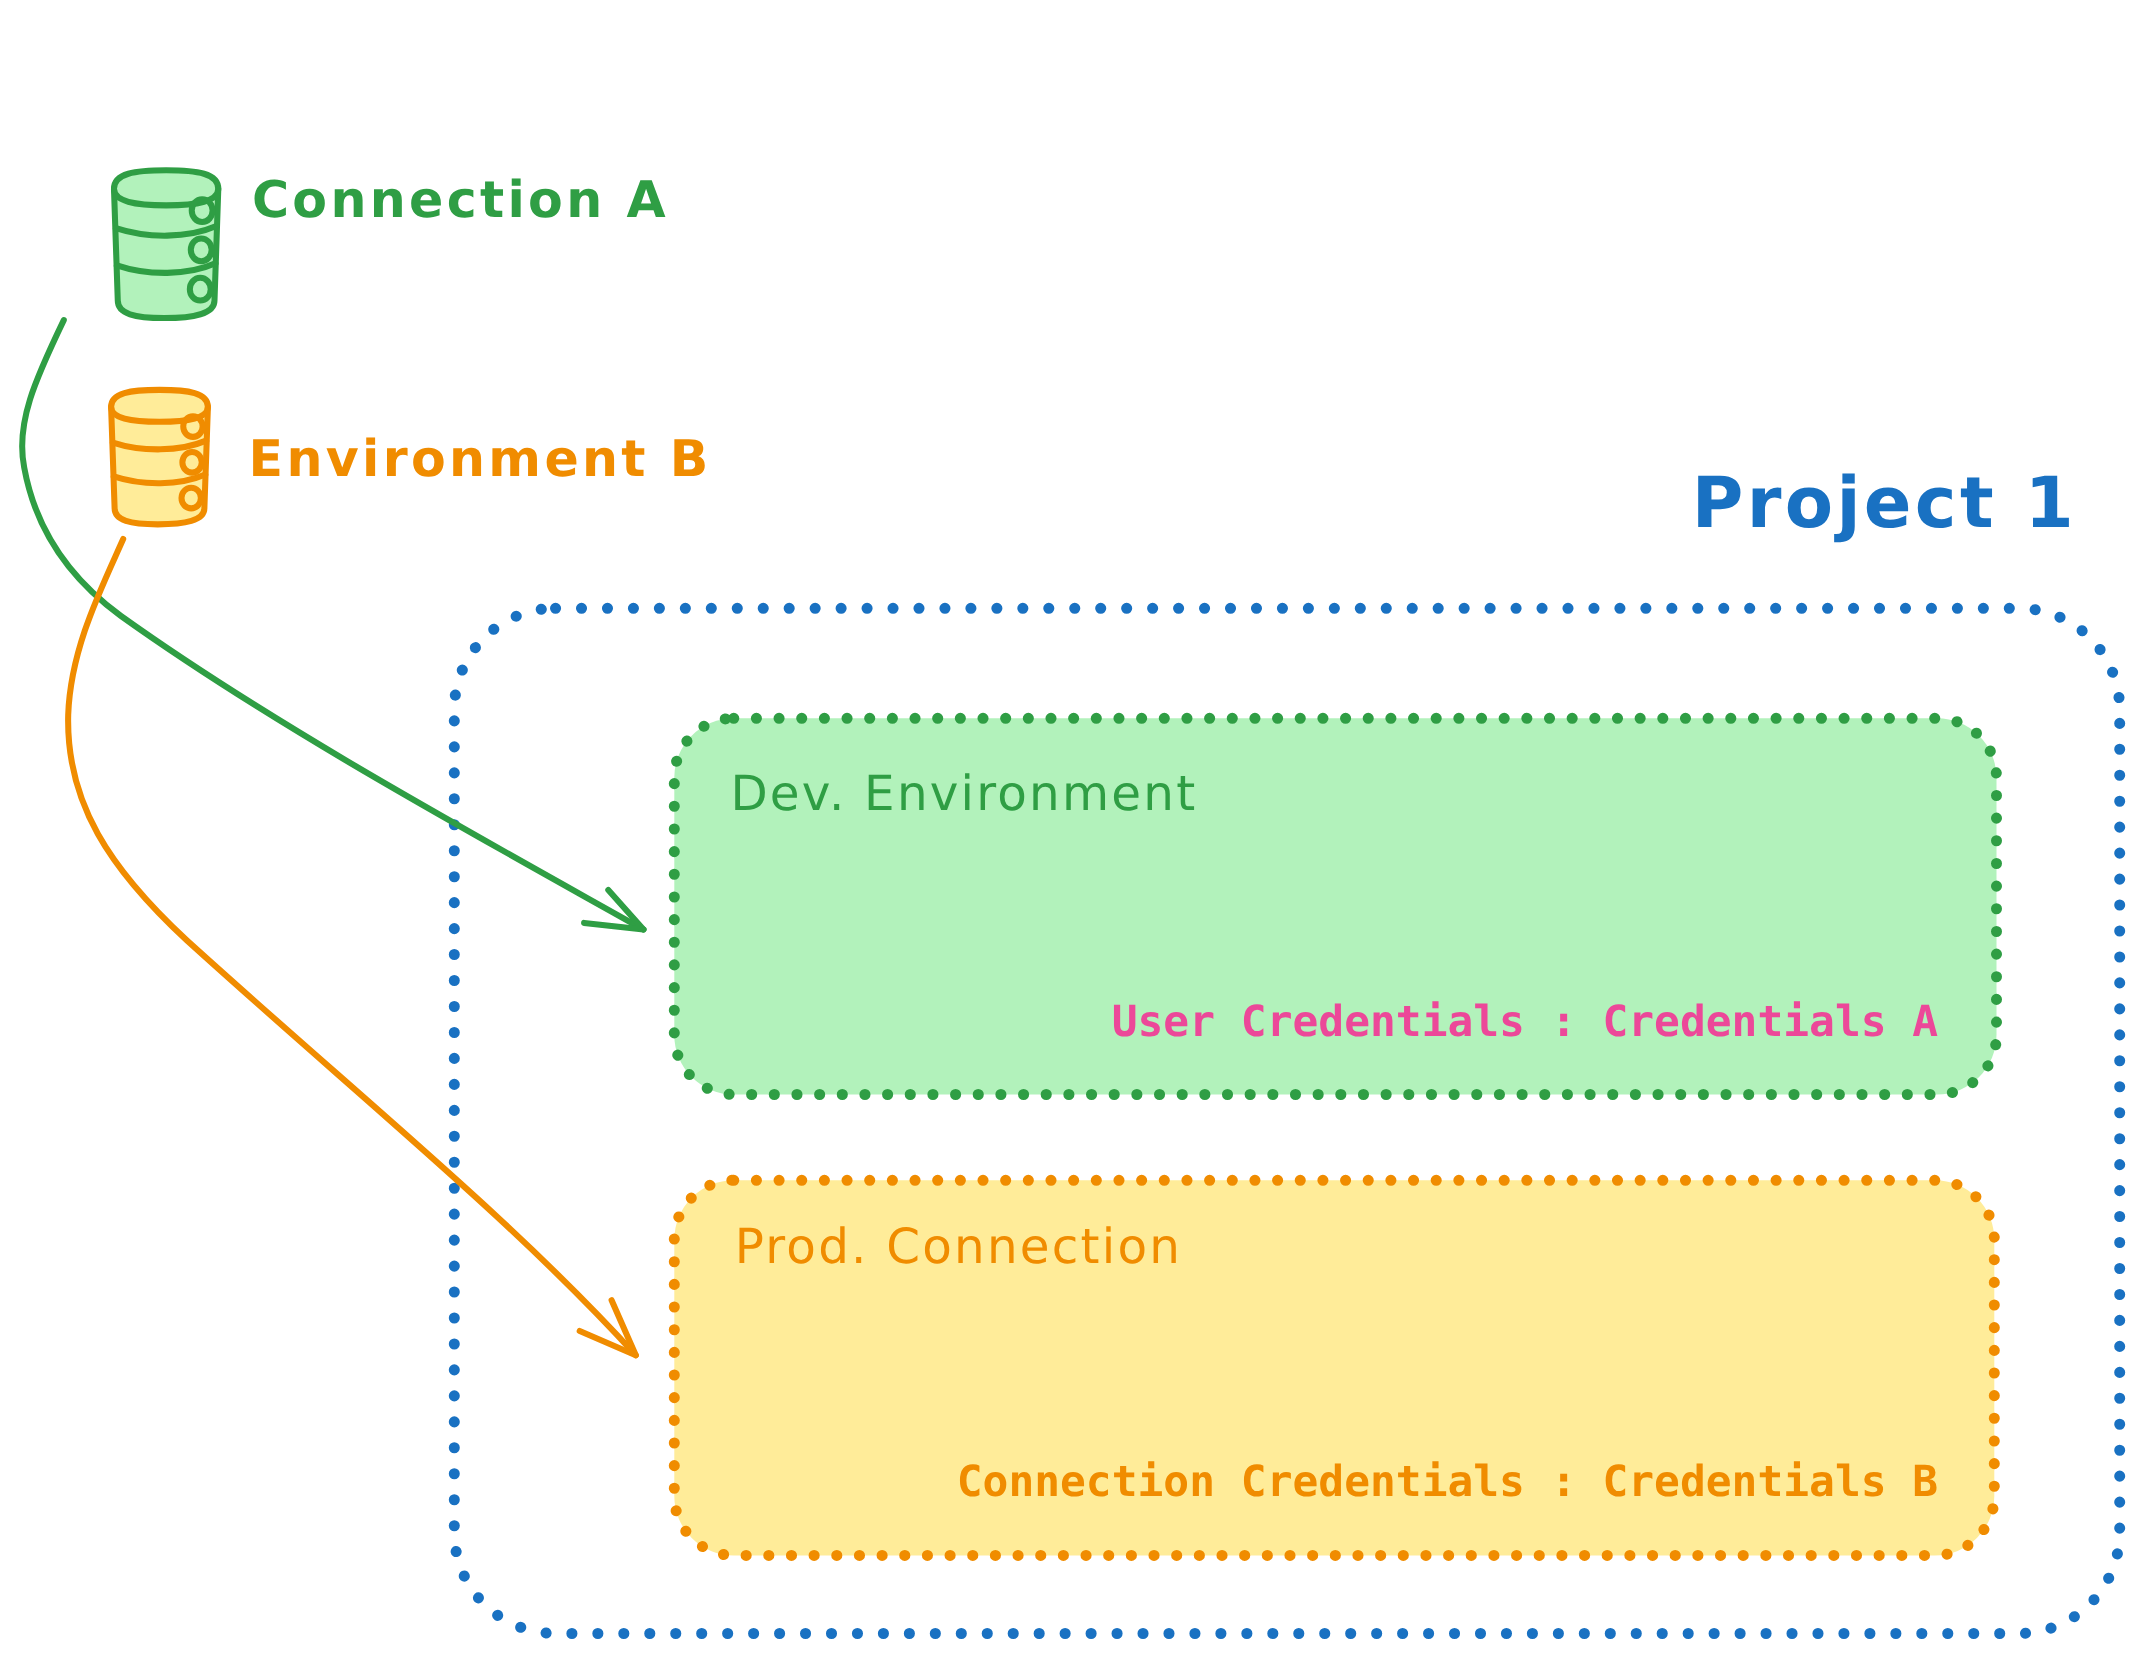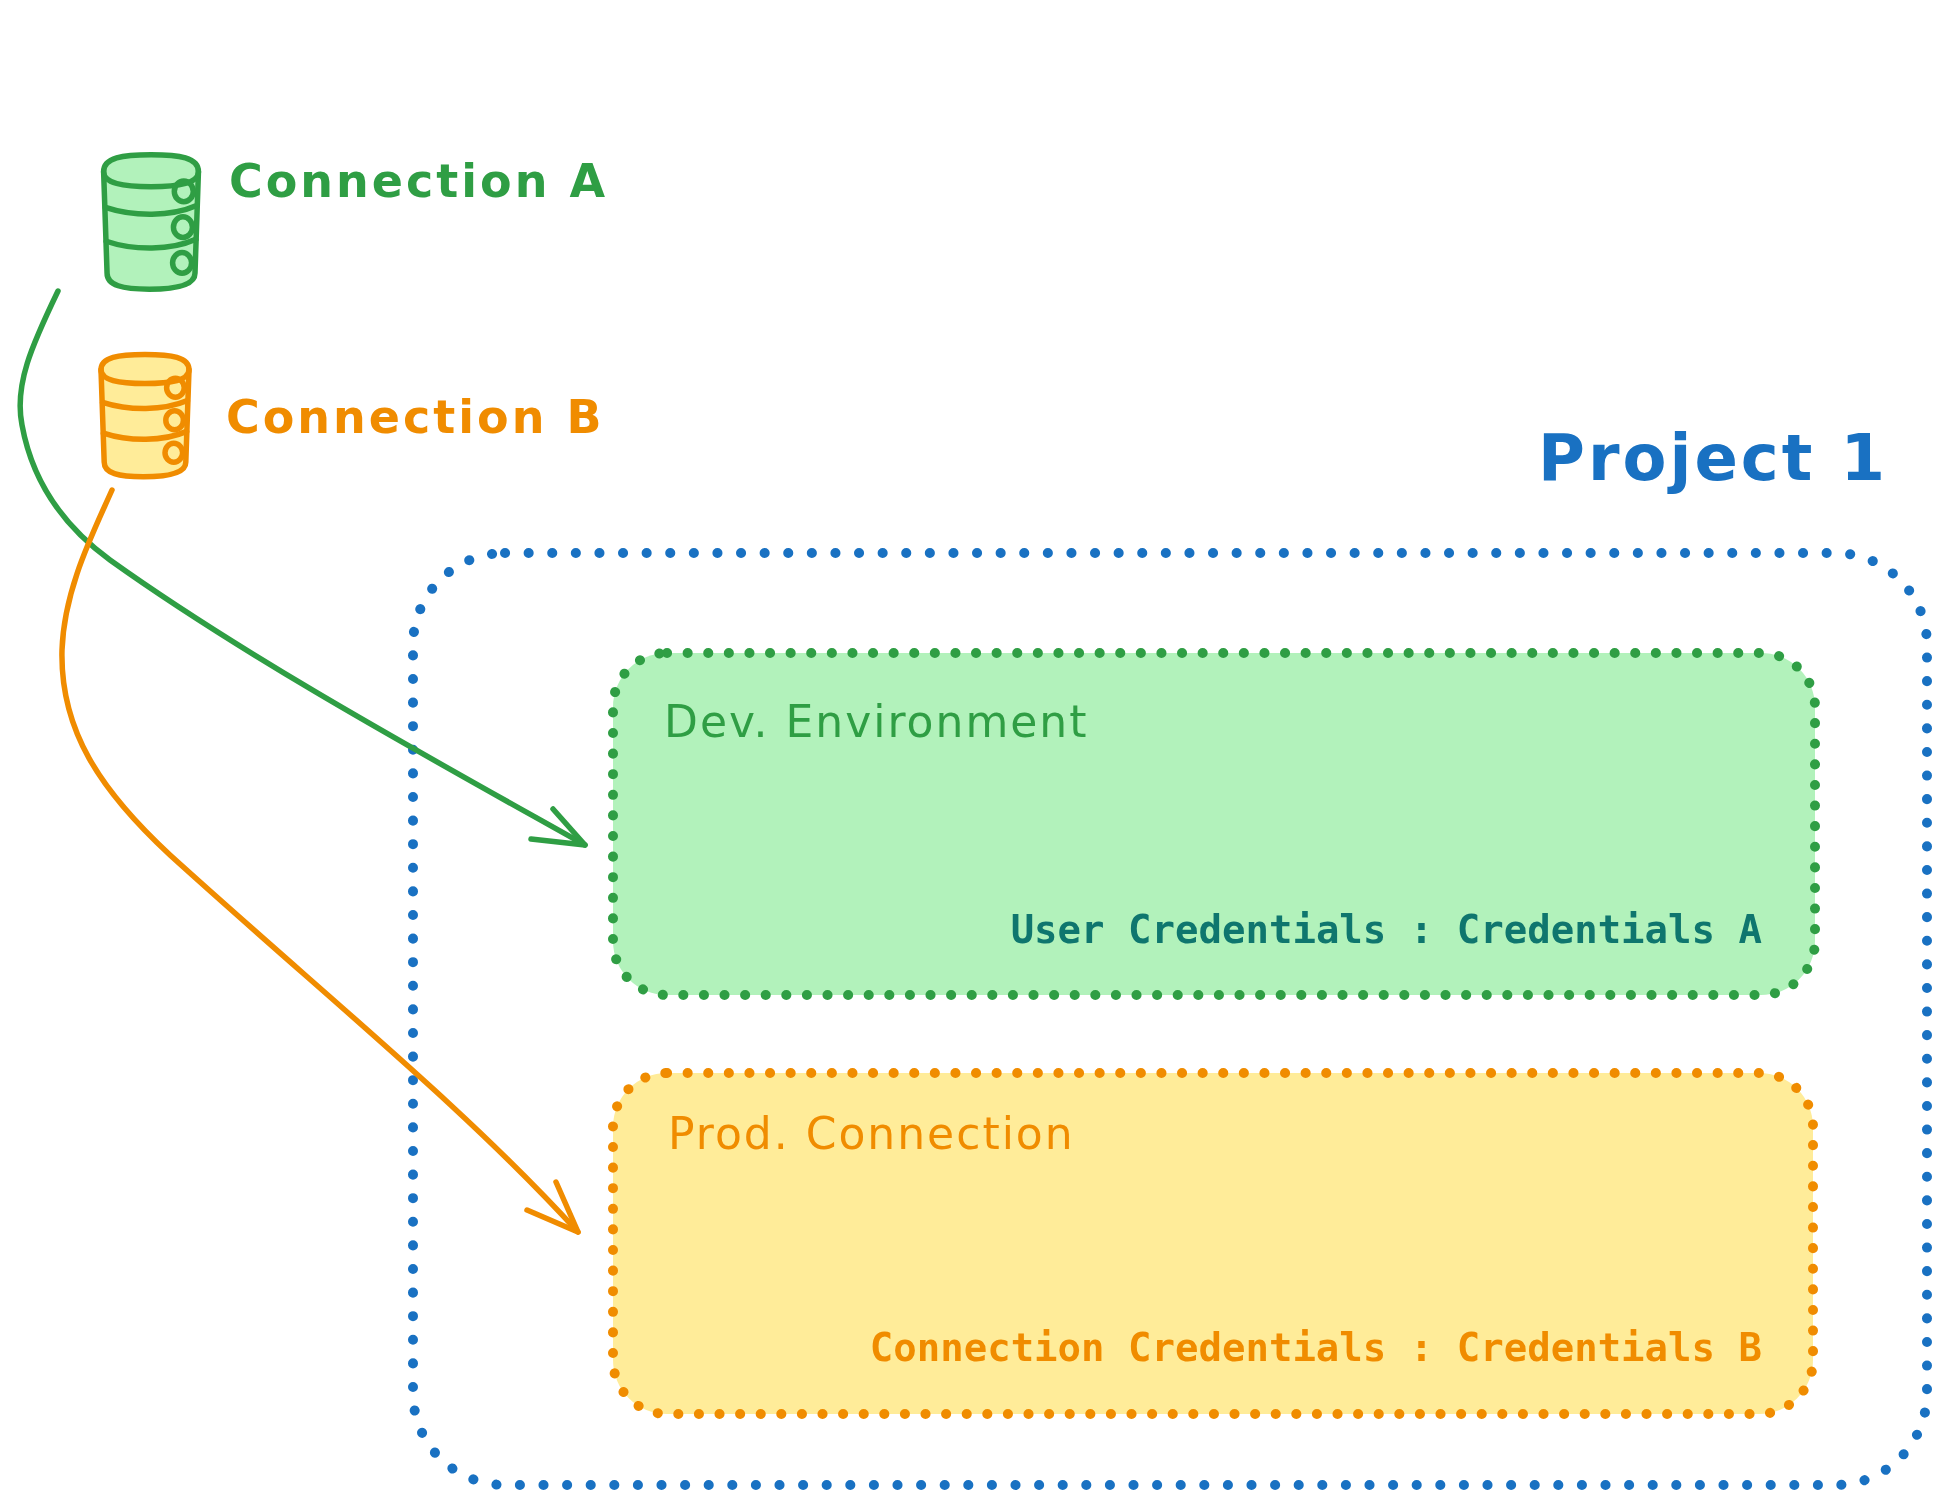--- a/index.html
+++ b/index.html
@@ -27,21 +27,21 @@
     color: #1971c2;
   }
   .env-name { font-size: 44px; font-weight: 400; letter-spacing: 2px; }
   .dev-name  { left: 664px; top: 700px;  color: #2f9e44; }
   .prod-name { left: 668px; top: 1112px; color: #f08c00; }
   .cred {
     font-family: "DejaVu Sans Mono", "Liberation Mono", monospace;
     font-size: 39px; font-weight: 600;
     width: 1150px; text-align: right;
   }
-  .dev-cred  { left: 612px; top: 910px;  color: #0f766e; }
+  .dev-cred  { left: 612px; top: 910px;  color: #ec4899; }
   .prod-cred { left: 612px; top: 1328px; color: #f08c00; }
 </style>
 </head>
 <body>
 
 <div class="canvas">
 
   <svg class="layer" width="1948" height="1506" viewBox="0 0 1948 1506">
 
     <rect x="413" y="553" width="1514" height="932" rx="92" ry="92" fill="none" stroke-width="10" stroke-linecap="round" stroke-dasharray="0.1 23.5" stroke="#1971c2"></rect>
@@ -82,21 +82,21 @@
         <path vector-effect="non-scaling-stroke" d="M13 96 C45 106 88 106 117 94"></path>
         <circle vector-effect="non-scaling-stroke" cx="103" cy="43" r="11"></circle>
         <circle vector-effect="non-scaling-stroke" cx="102" cy="81" r="11"></circle>
         <circle vector-effect="non-scaling-stroke" cx="101" cy="119" r="11"></circle>
       </g>
     </g>
   </svg>
 
 
   <div class="t conn-label conn-a">Connection A</div>
-  <div class="t conn-label conn-b">Connection B</div>
+  <div class="t conn-label conn-b">Environment B</div>
 
   <div class="t project-label">Project 1</div>
 
   <div class="t env-name dev-name">Dev. Environment</div>
   <div class="t cred dev-cred">User Credentials : Credentials A</div>
 
   <div class="t env-name prod-name">Prod. Connection</div>
   <div class="t cred prod-cred">Connection Credentials : Credentials B</div>
 
 </div>

